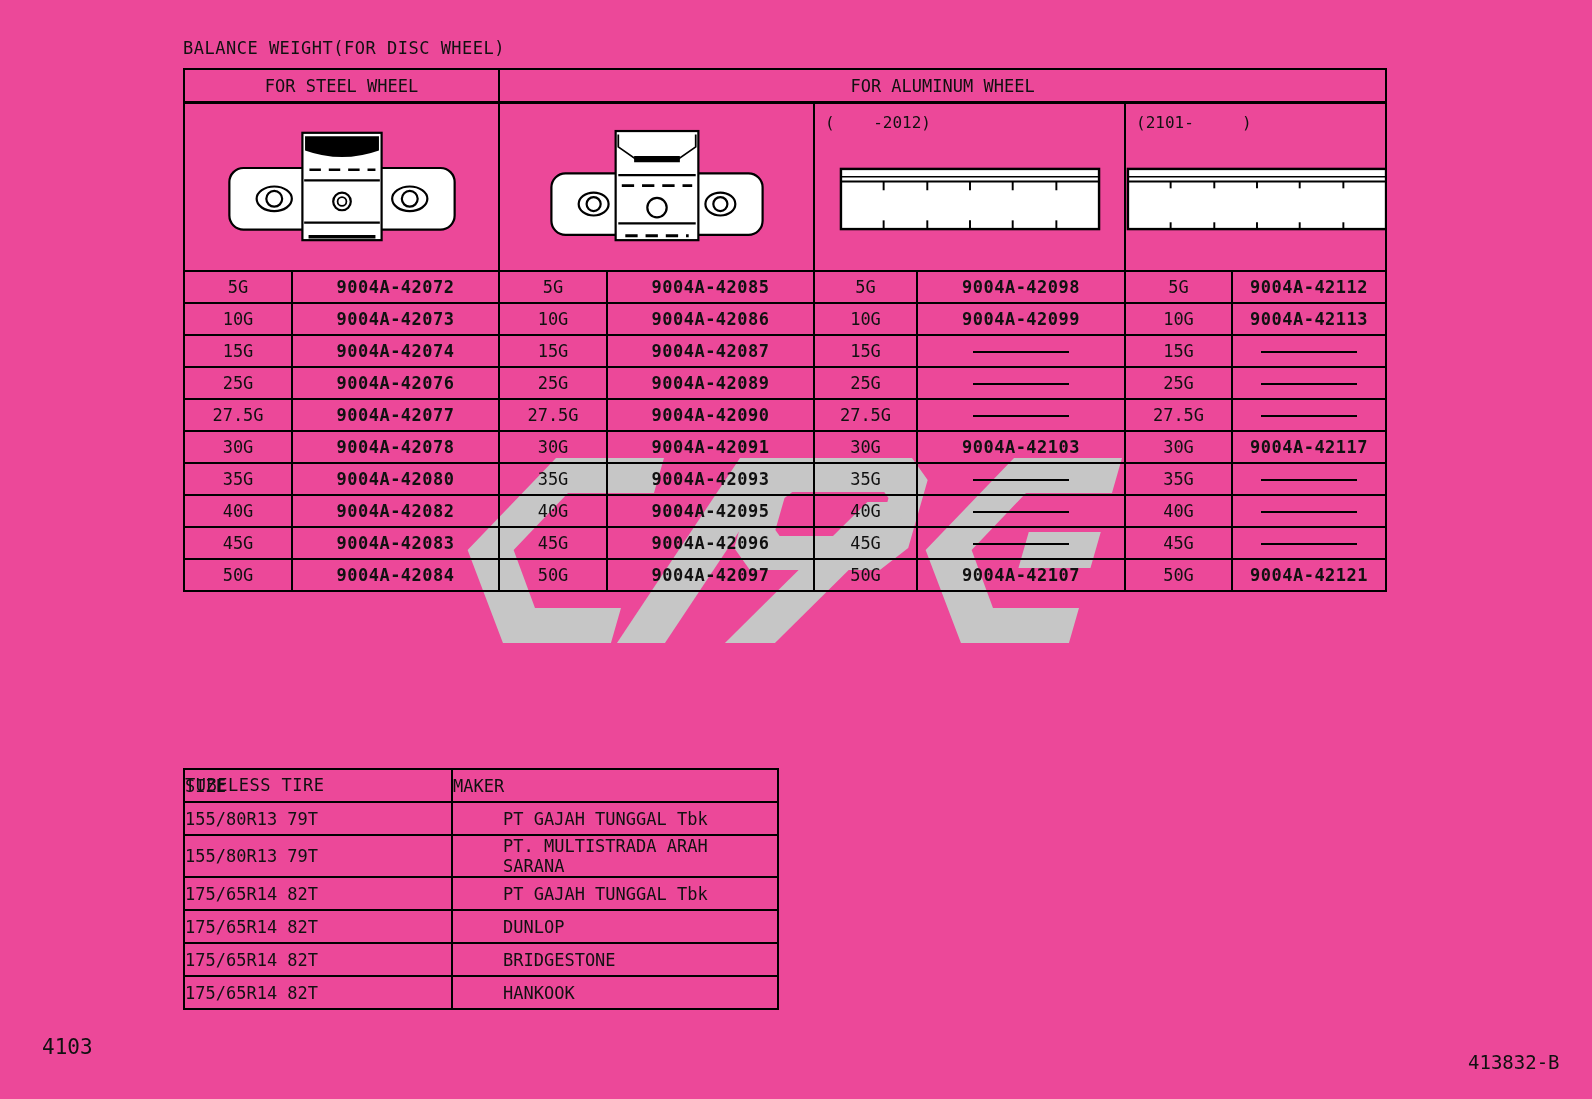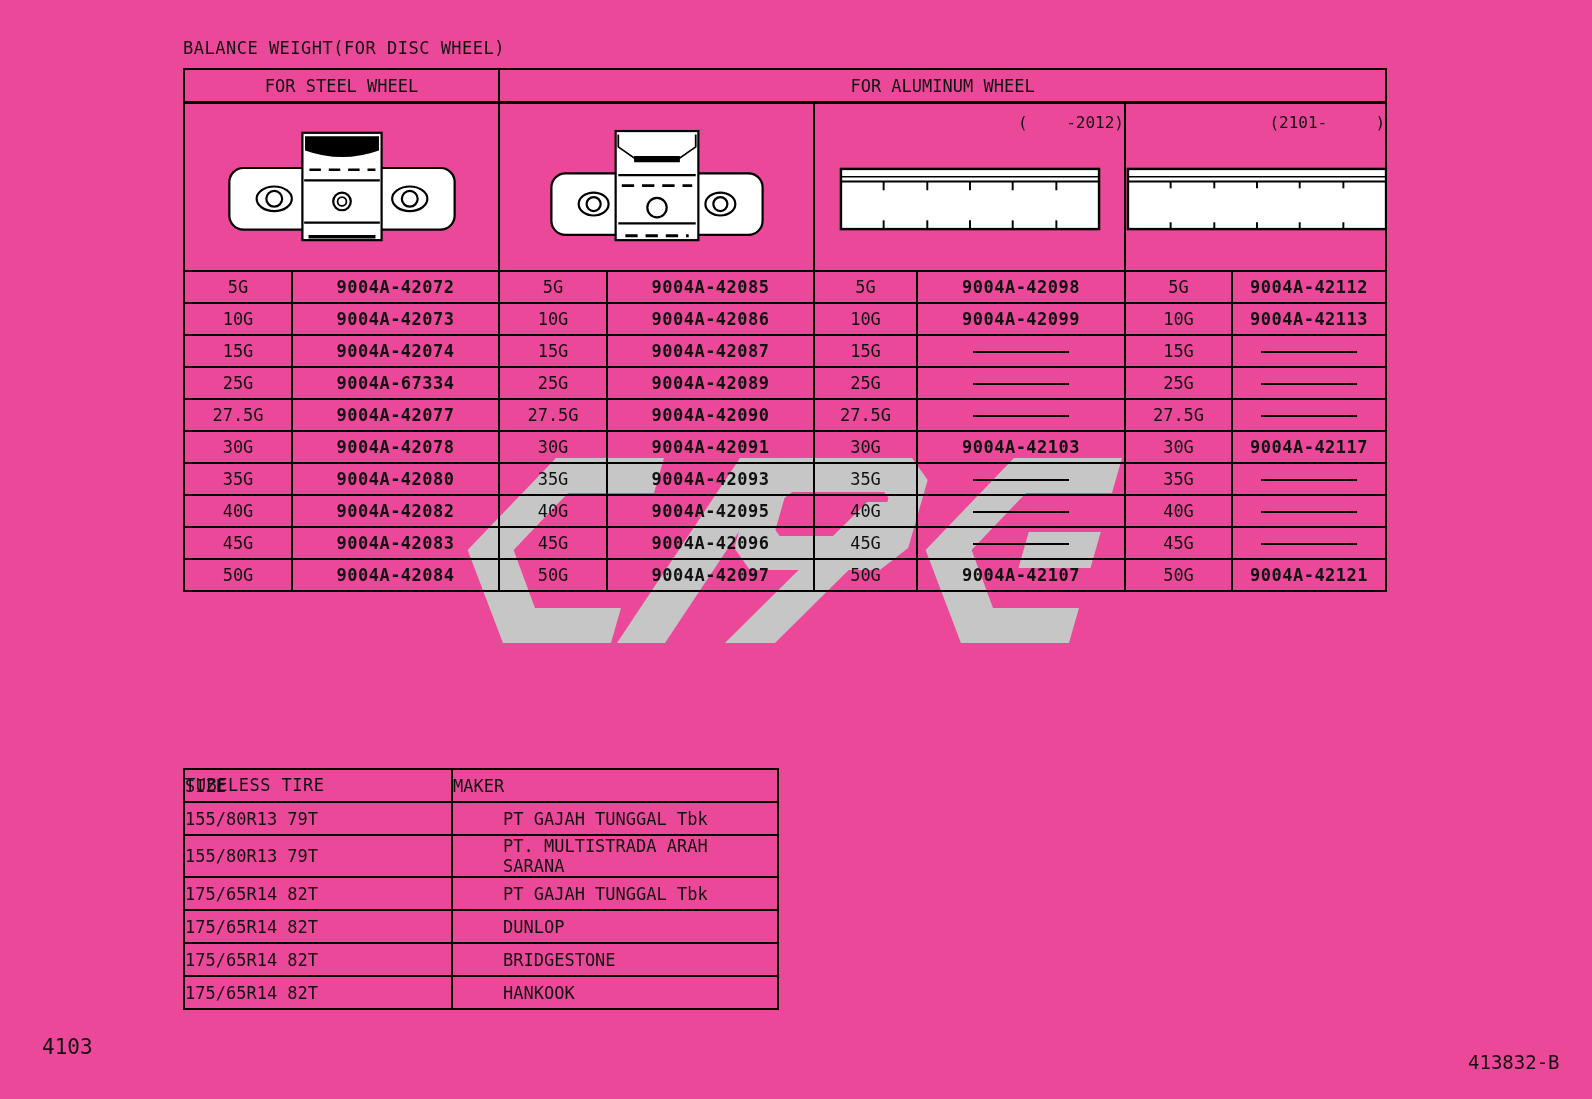--- a/index.html
+++ b/index.html
@@ -17,21 +17,21 @@
     position:absolute; left:183px; top:68px; width:1202px; z-index:1;
     border-collapse:collapse; table-layout:fixed; background:transparent;
   }
   table.bw td { border:2px solid #000; padding:0; text-align:center; vertical-align:middle; overflow:hidden; }
   tr.sec td { height:31px; font-size:17px; border-bottom:3px solid #000; }
   tr.imgrow td { height:166px; vertical-align:top; }
   tr.colhead td { height:32px; font-size:17px; }
   tr.data td { height:30px; font-size:17px; }
   td.pv { font-weight:bold; font-size:17px; letter-spacing:.5px; }
   .dash { width:96px; border-top:2.5px solid #000; margin:2px auto 0 auto; }
-  .variant-label { text-align:right; padding:9px 0 0 10px; font-size:16px; white-space:pre; }
+  .variant-label { text-align:left; padding:9px 0 0 10px; font-size:16px; white-space:pre; }
   .drawing { display:block; margin:20px auto 0 auto; }
   .strip-drawing { display:block; margin:32px auto 0 auto; }
 
   .tube-title { position:absolute; left:185px; top:775px; font-size:17px; letter-spacing:.5px; z-index:1; }
   table.tube {
     position:absolute; left:183px; top:768px; width:594px; z-index:1;
     border-collapse:collapse; table-layout:fixed; background:transparent;
   }
   table.tube td { border:2px solid #000; padding:0; height:31px; font-size:17px; text-align:left; vertical-align:middle; }
   table.tube td.maker { text-align:left; padding-left:50px; }
@@ -189,21 +189,21 @@
           <td class="pv">
             <div class="dash"></div>
           </td>
           <td class="wv">15G</td>
           <td class="pv">
             <div class="dash"></div>
           </td>
         </tr>
         <tr class="data">
           <td class="wv">25G</td>
-          <td class="pv">9004A-67334</td>
+          <td class="pv">9004A-42076</td>
           <td class="wv">25G</td>
           <td class="pv">9004A-42089</td>
           <td class="wv">25G</td>
           <td class="pv">
             <div class="dash"></div>
           </td>
           <td class="wv">25G</td>
           <td class="pv">
             <div class="dash"></div>
           </td>

